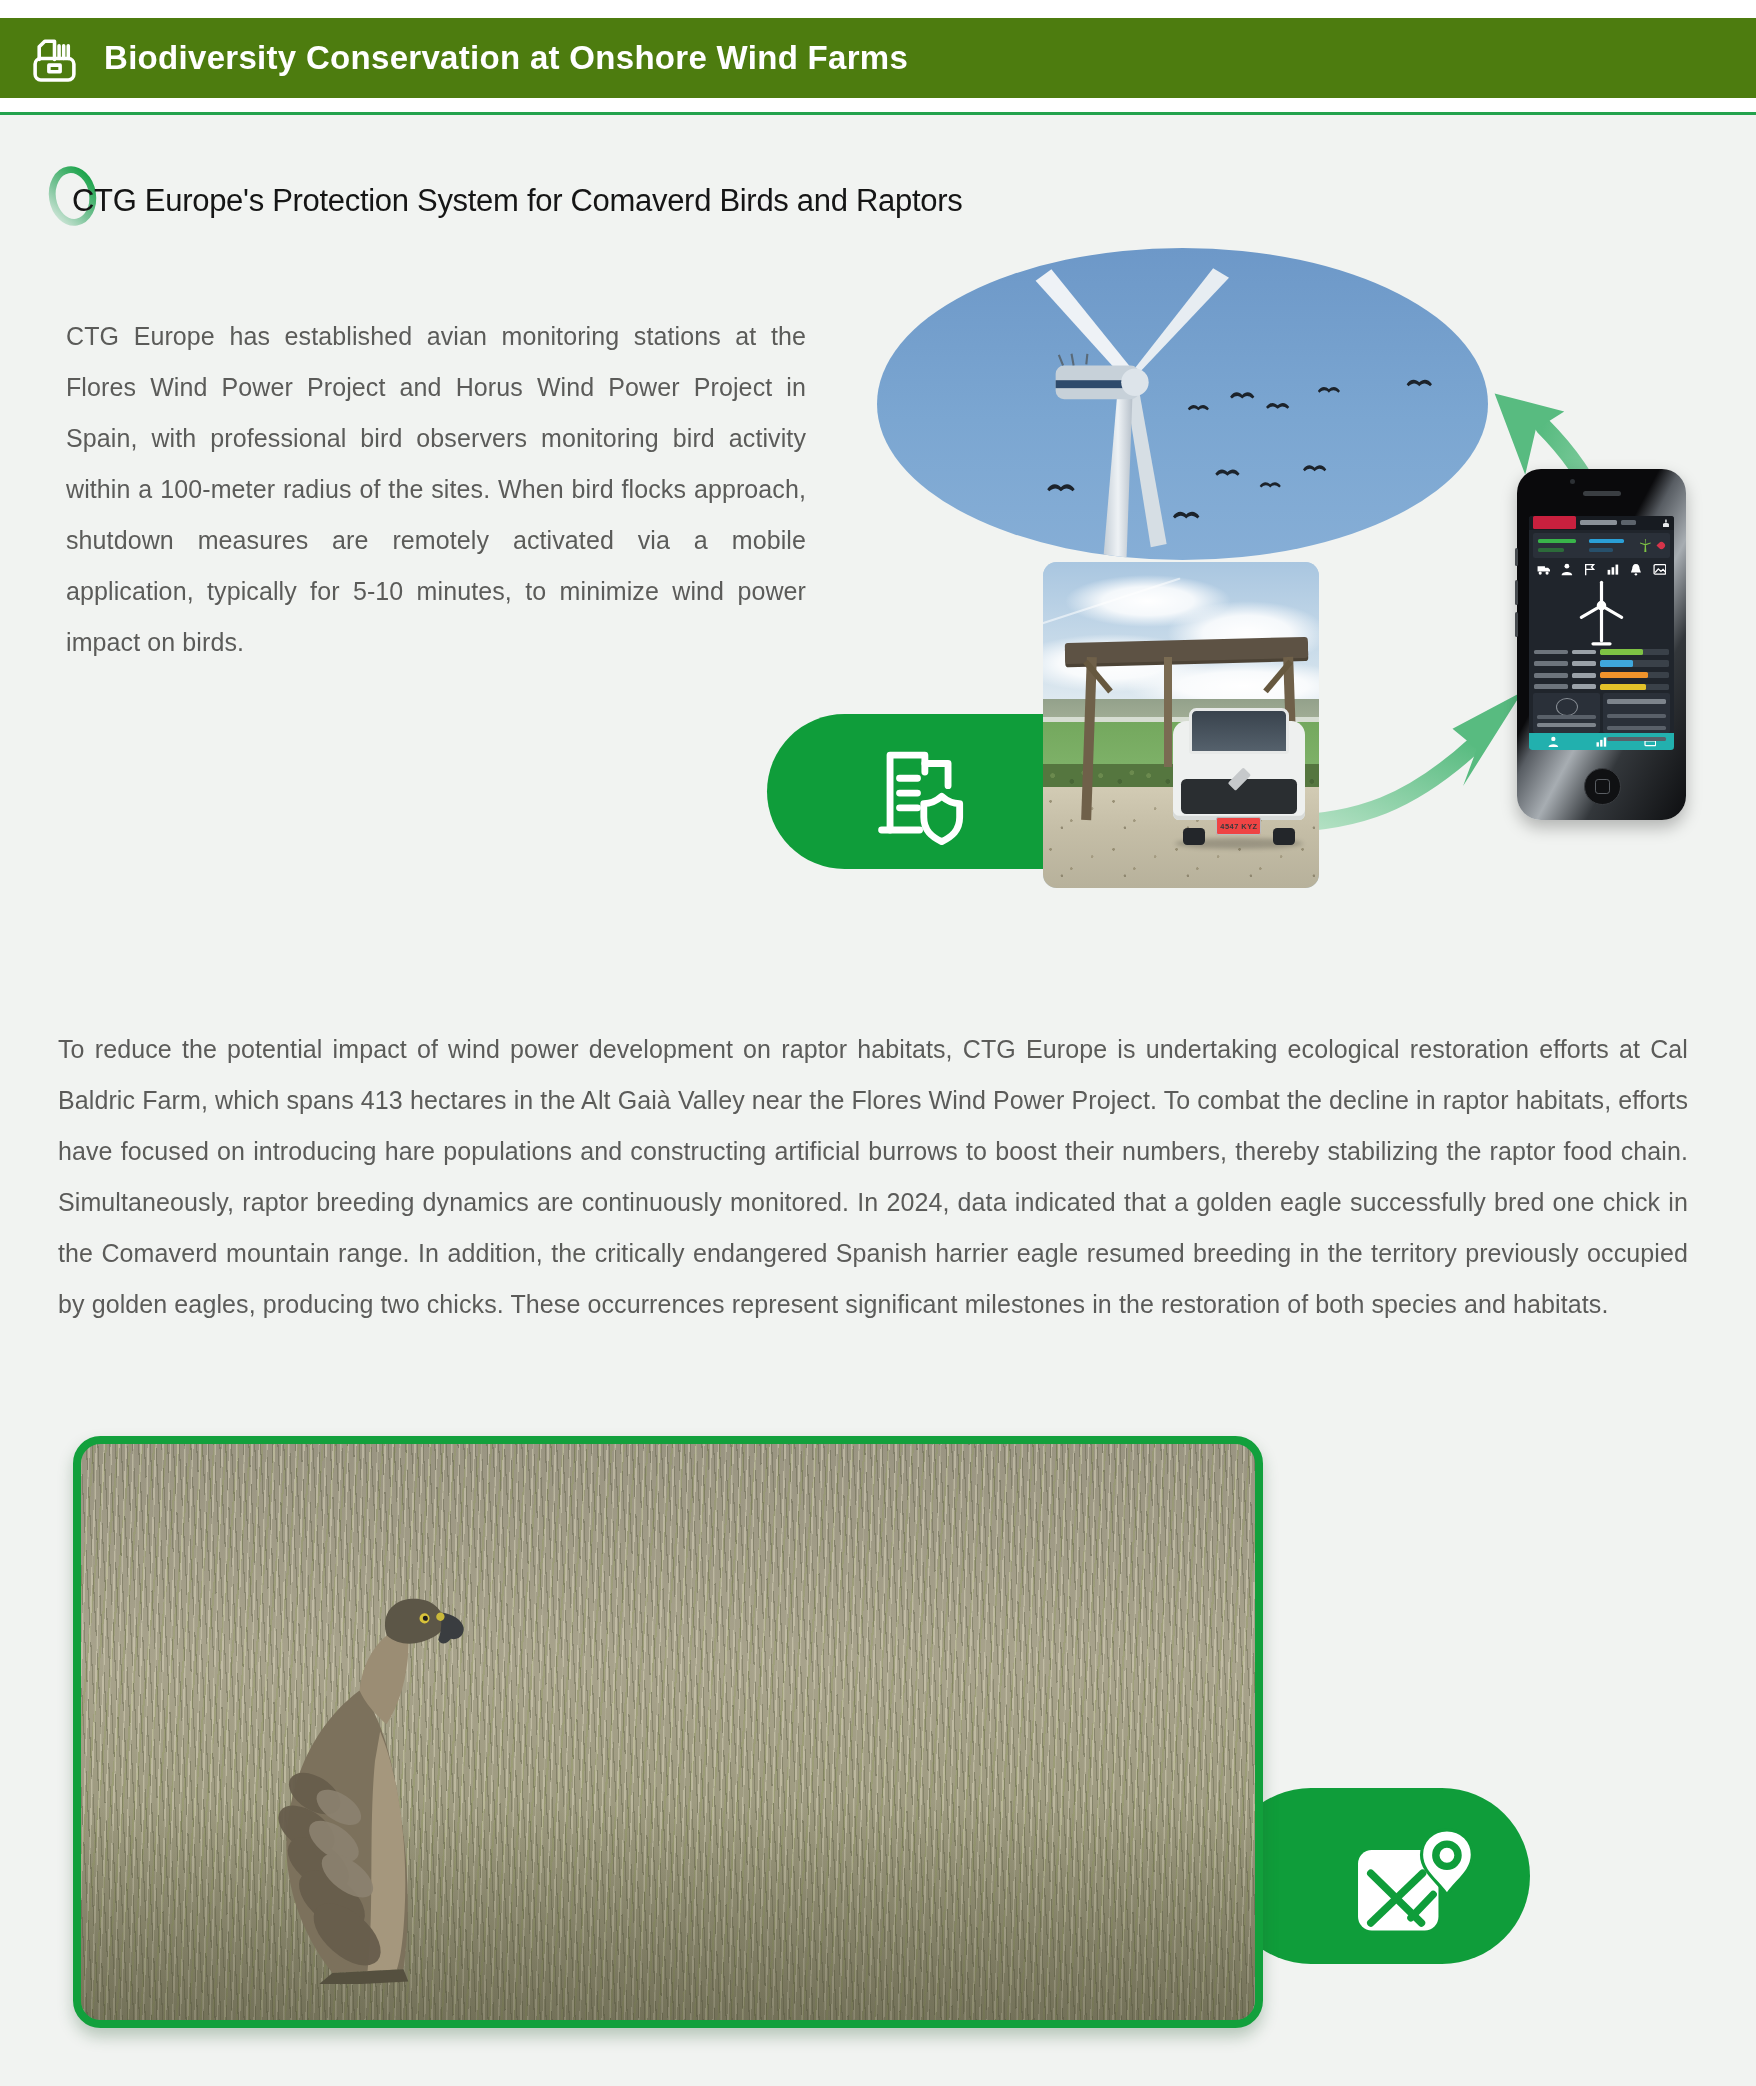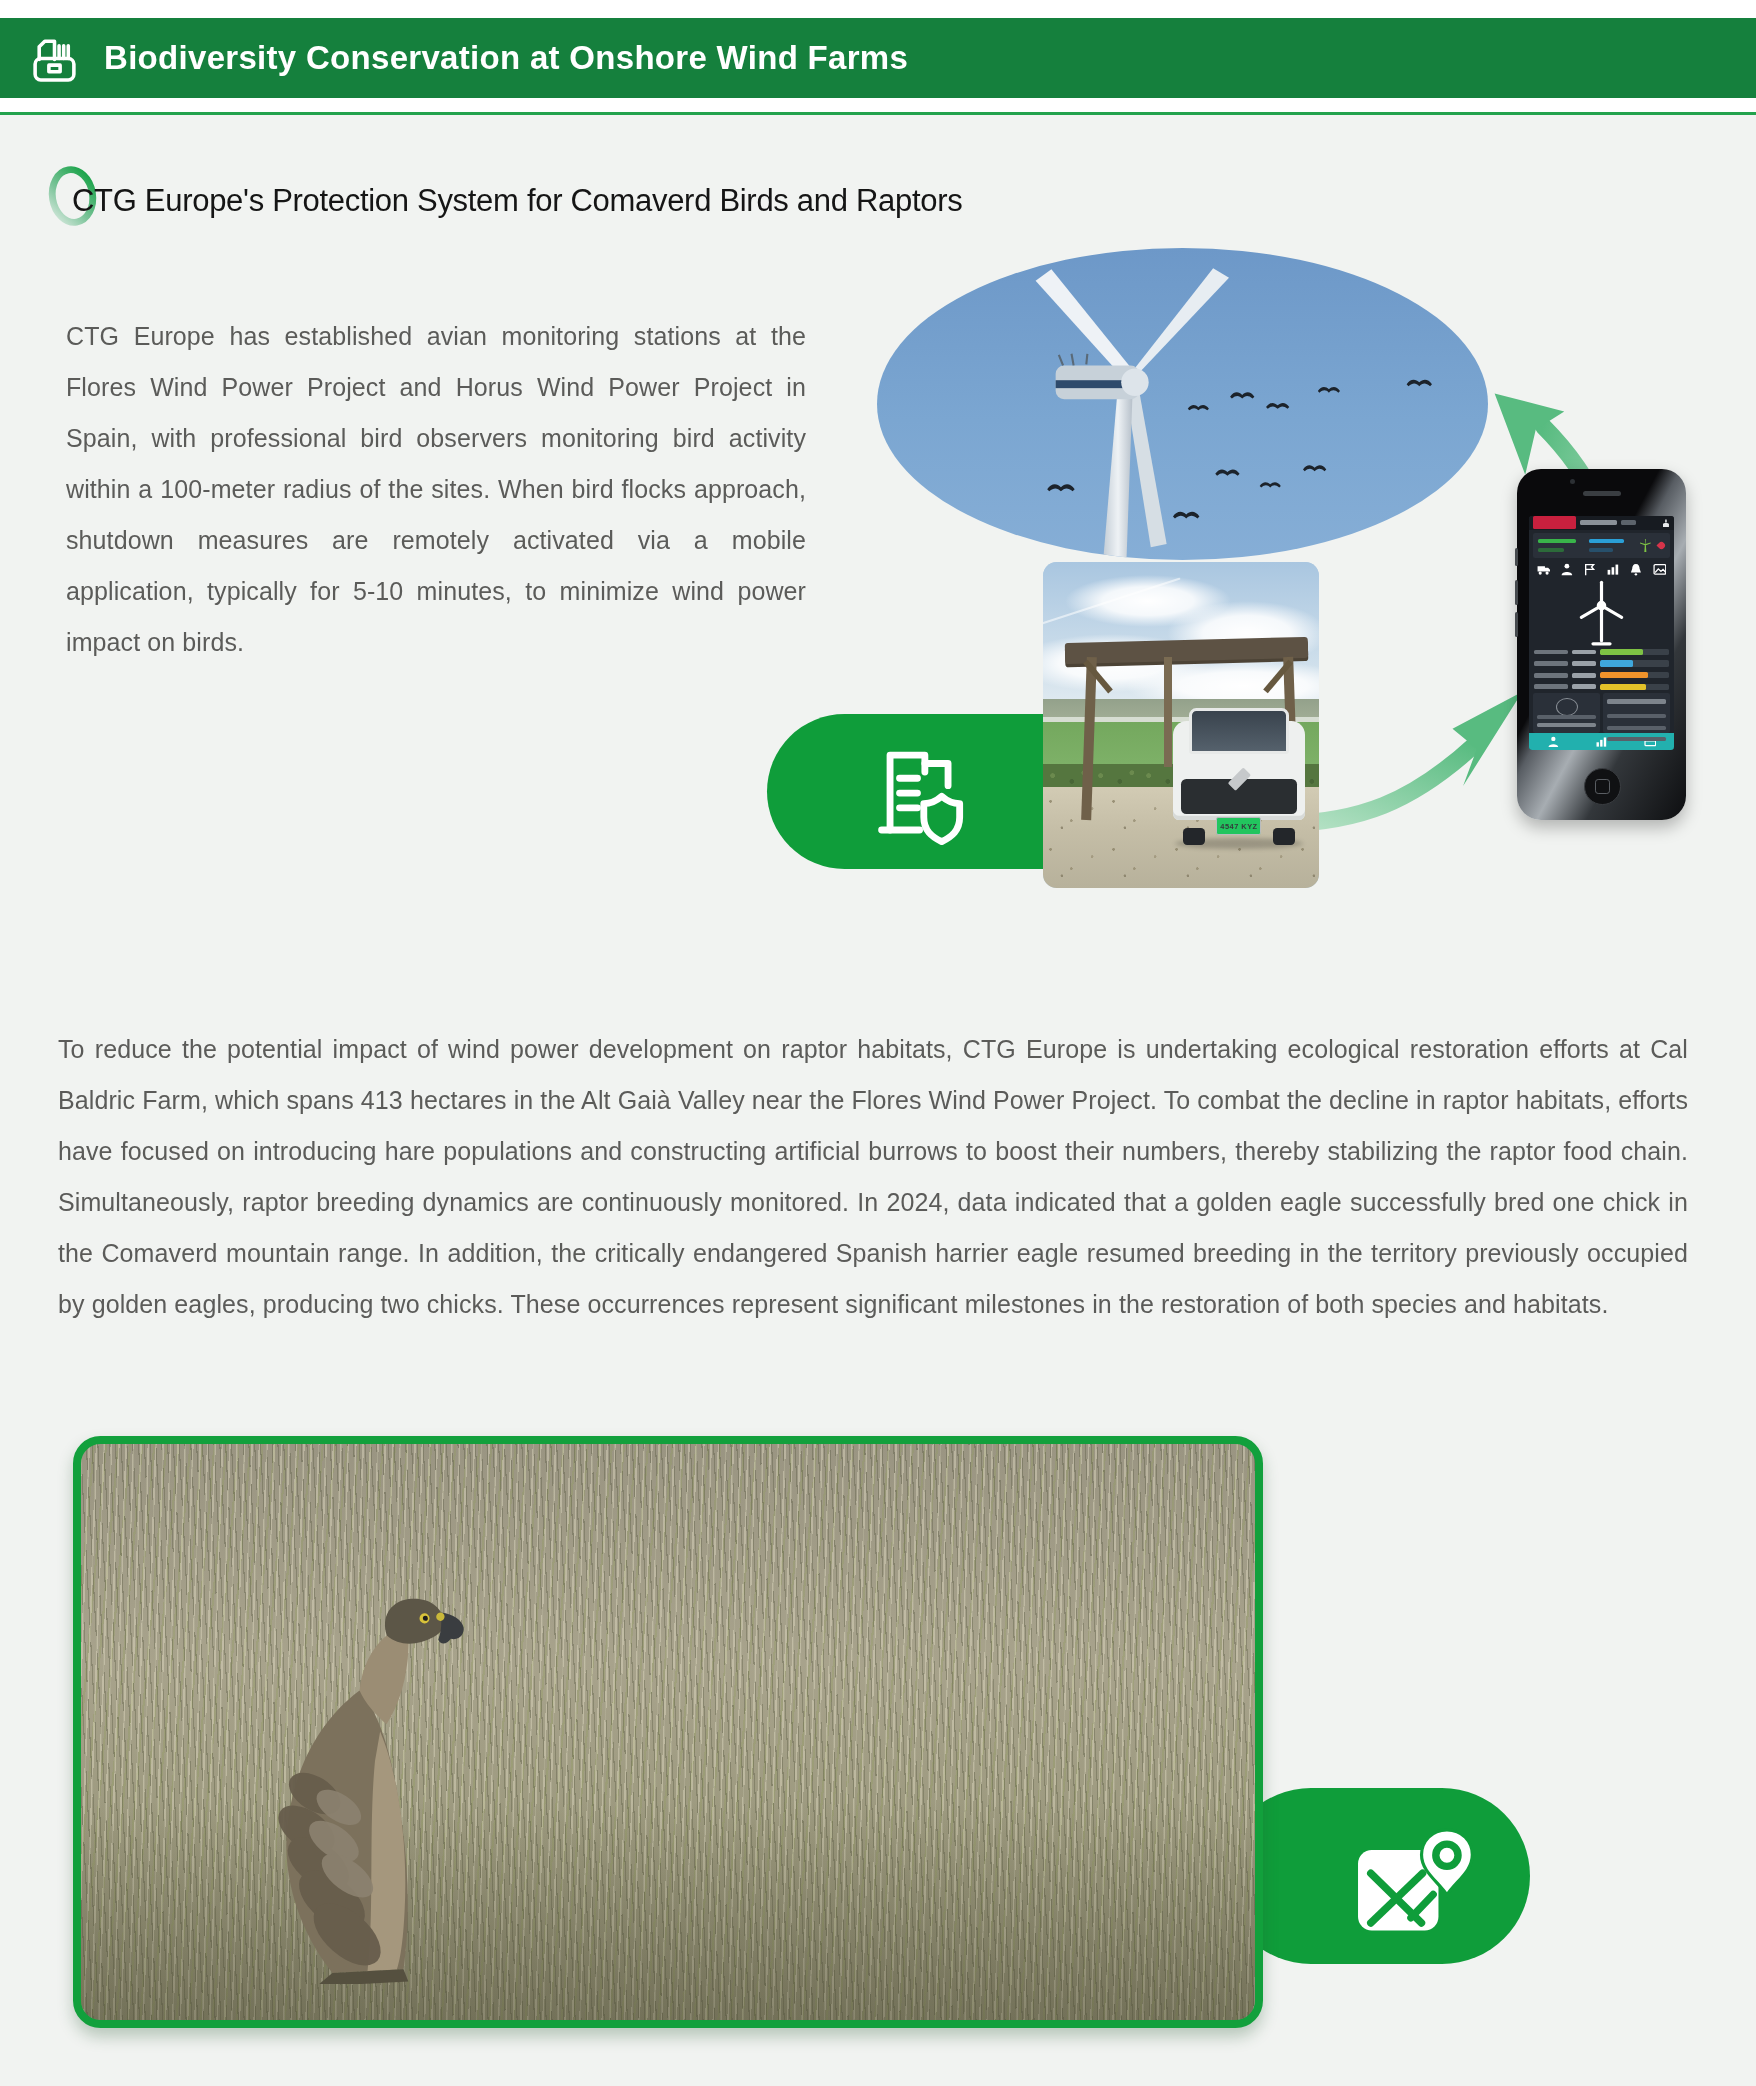--- a/index.html
+++ b/index.html
@@ -2,21 +2,21 @@
 <html style="font-size:8.5px"><head>
 <meta charset="utf-8">
 <style>
   html,body{margin:0;padding:0;background:#ffffff;}
   #page{position:relative;width:1757px;height:2087px;background:#ffffff;overflow:hidden;
         font-family:"Liberation Sans", sans-serif;}
 
   
   #content-bg{position:absolute;left:0;top:112px;width:100%;height:1975px;
               background:#f1f3f1;border-top:3.2px solid #23a24d;box-sizing:border-box;}
-  #header-bar{position:absolute;left:0;top:17.5px;width:100%;height:80px;background:#15803d;}
+  #header-bar{position:absolute;left:0;top:17.5px;width:100%;height:80px;background:#4d7c0f;}
   #header-icon{position:absolute;left:29px;top:15px;width:51px;height:51px;}
   #header-title{position:absolute;left:104px;top:0;height:80px;line-height:80px;
                 color:#ffffff;font-size:33px;font-weight:600;letter-spacing:0.3px;white-space:nowrap;}
 
   
   #heading-ring{position:absolute;left:45px;top:162px;width:55px;height:68px;}
   #page-heading{position:absolute;left:72px;top:183px;font-size:31px;font-weight:500;
                 color:#151515;letter-spacing:-0.3px;white-space:nowrap;}
 
   
@@ -77,21 +77,21 @@
   .brace-b{left:84%;transform:rotate(40deg);}
   .van{position:absolute;left:47%;top:43%;width:48%;height:42%;}
   .van-body{position:absolute;left:0;top:14%;width:100%;height:72%;background:#eef0ef;
             border-radius:13.8px 13.8px 6.3px 6.3px;box-shadow:inset 0 -4.2px 0 #d7dad8;}
   .van-screen{position:absolute;left:12%;top:4%;width:76%;height:34%;
               background:linear-gradient(180deg,#39434d,#55616c);border-radius:7.4px 7.4px 3.2px 3.2px;
               border:3.2px solid #e7e9e8;box-sizing:border-box;}
   .van-grille{position:absolute;left:6%;top:56%;width:88%;height:26%;background:#2a2e31;border-radius:5.3px;}
   .van-diamond{position:absolute;left:46%;top:48%;width:8%;height:16%;background:#c6c9cb;
                transform:rotate(45deg);border-radius:1.6px;}
-  .van-plate{position:absolute;left:33%;top:84%;width:34%;height:13%;background:#22c55e;border-radius:2.1px;
+  .van-plate{position:absolute;left:33%;top:84%;width:34%;height:13%;background:#ef4444;border-radius:2.1px;
              display:flex;align-items:center;justify-content:center;font-size:7.4px;font-weight:700;
              color:#35393c;letter-spacing:0.5px;border:1.1px solid #b9bcbe;box-sizing:border-box;}
   .van-wheel{position:absolute;bottom:-4%;width:16%;height:12%;background:#23262a;border-radius:4.2px;}
   .wheel-l{left:8%;} .wheel-r{right:8%;}
   .van-shadow{position:absolute;left:2%;bottom:-7%;width:96%;height:8%;background:#00000033;
               border-radius:50%;filter:blur(2.1px);}
 
   
   .phone{position:absolute;left:1517px;top:469px;width:169px;height:351px;z-index:6;
          border-radius:24px;

